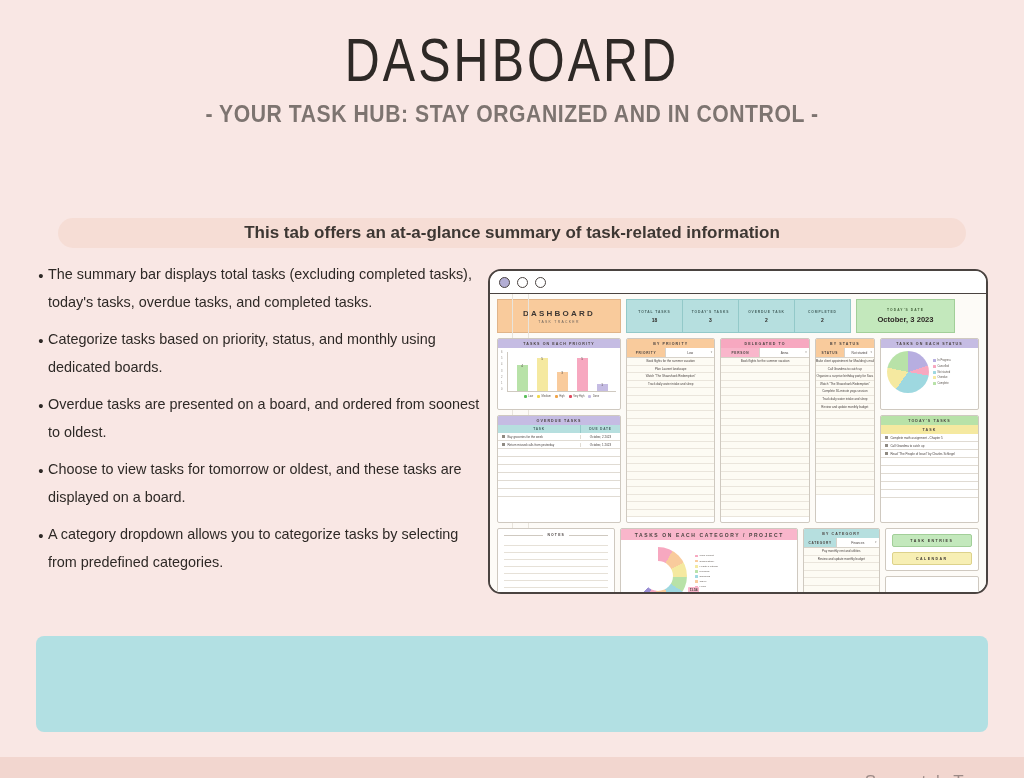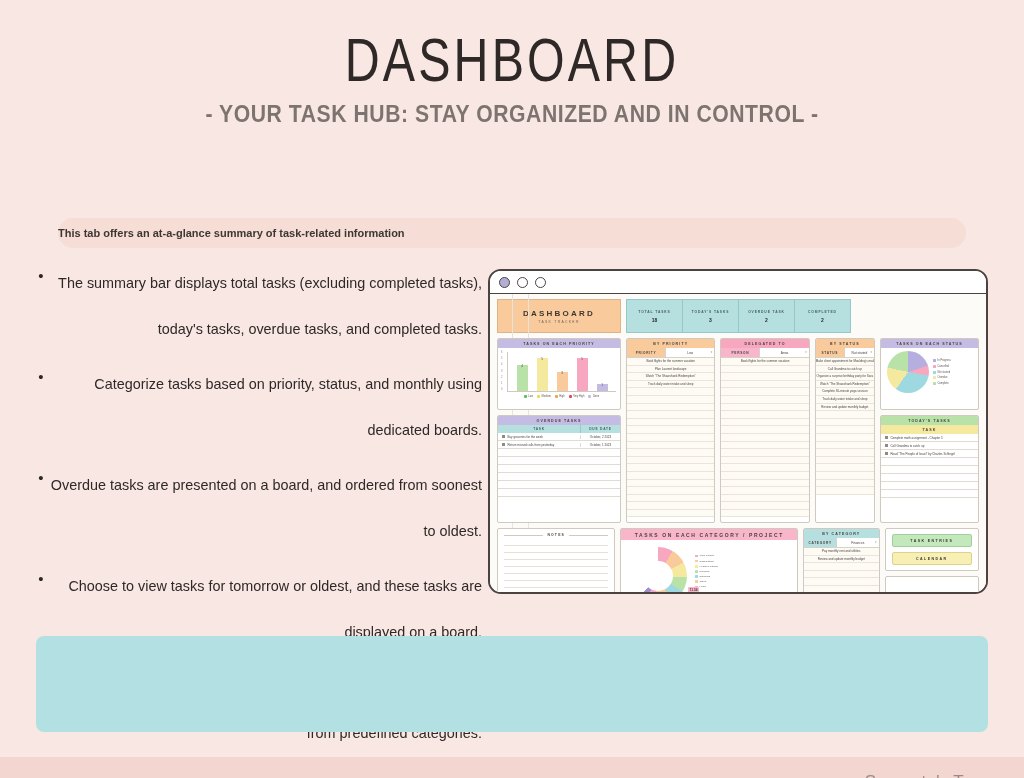--- a/index.html
+++ b/index.html
@@ -47,22 +47,22 @@
     transform: scaleX(.92);
   }
 
   
   .banner {
     position: absolute;
     left: 58px; top: 194px;
     width: 908px; height: 30px;
     background: #f6ddd5;
     border-radius: 15px;
-    display: flex; align-items: center; justify-content: flex-start;
-    font-size: 11px; font-weight: 700; color: #3d3733;
+    display: flex; align-items: center; justify-content: center;
+    font-size: 17px; font-weight: 700; color: #3d3733;
   }
 
   
   .bullets {
     position: absolute;
     left: 34px; top: 236px;
     width: 448px;
   }
   .bullet {
     display: flex;
@@ -70,23 +70,23 @@
     margin-bottom: 9px;
   }
   .bullet .dot {
     width: 14px; min-width: 14px;
     text-align: center;
     font-size: 15px; line-height: 32px;
     color: #2e2926;
   }
   .bullet .btxt {
     flex: 1;
-    text-align: right;
+    text-align: left;
     font-size: 14.4px;
-    line-height: 46px;
+    line-height: 28px;
     color: #2e2926;
   }
 
   
   .browser {
     position: absolute;
     left: 488px; top: 245px;
     width: 500px; height: 325px;
     background: #fff;
     border: 2.5px solid #4a4340;
@@ -384,20 +384,24 @@
           <div class="scell">
             <div class="sl">OVERDUE TASK</div>
             <div class="sv">2</div>
           </div>
           <div class="scell">
             <div class="sl">COMPLETED</div>
             <div class="sv">2</div>
           </div>
         </div>
 
+        <div class="todate">
+          <div class="dl">TODAY'S DATE</div>
+          <div class="dv">October, 3 2023</div>
+        </div>
       </div>
 
       <div class="row" style="align-items:flex-start">
 
         <div style="display:flex;flex-direction:column;gap:5px">
           <div class="card chartcard">
             <div class="cap hb-purple">TASKS ON EACH PRIORITY</div>
             <div class="chart-area">
               <div class="yaxis">
                 <div>6</div>

